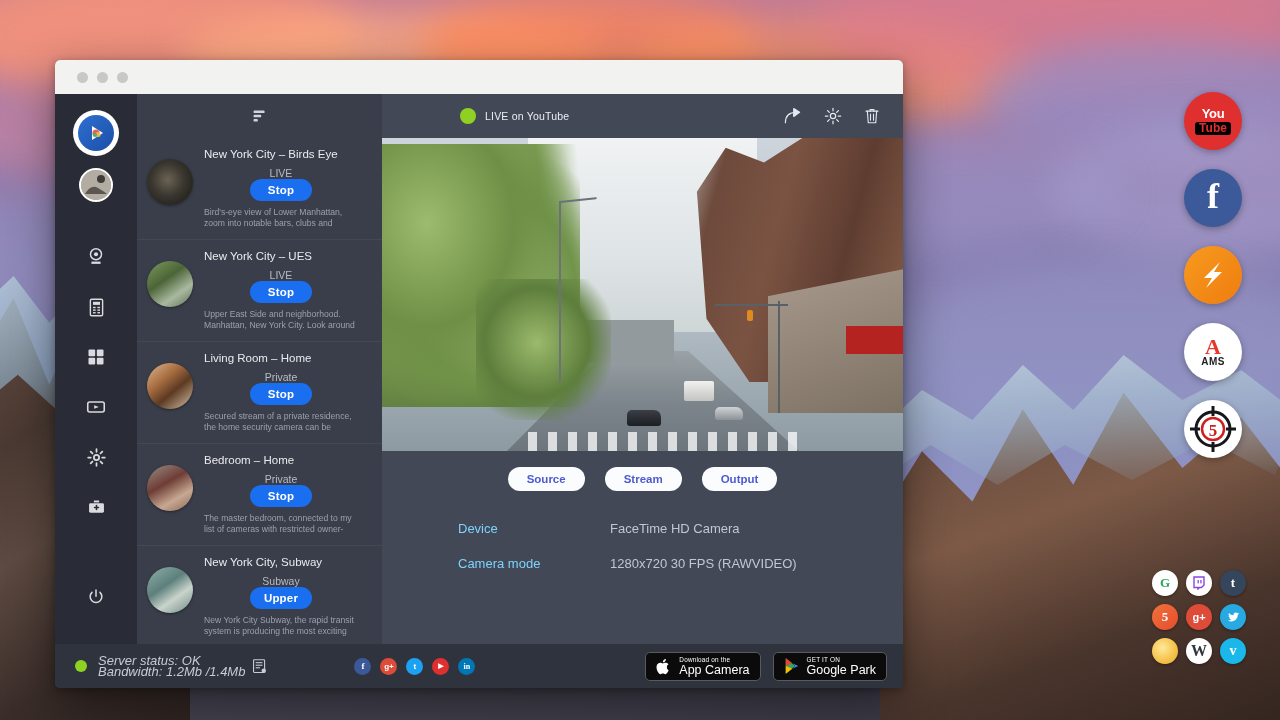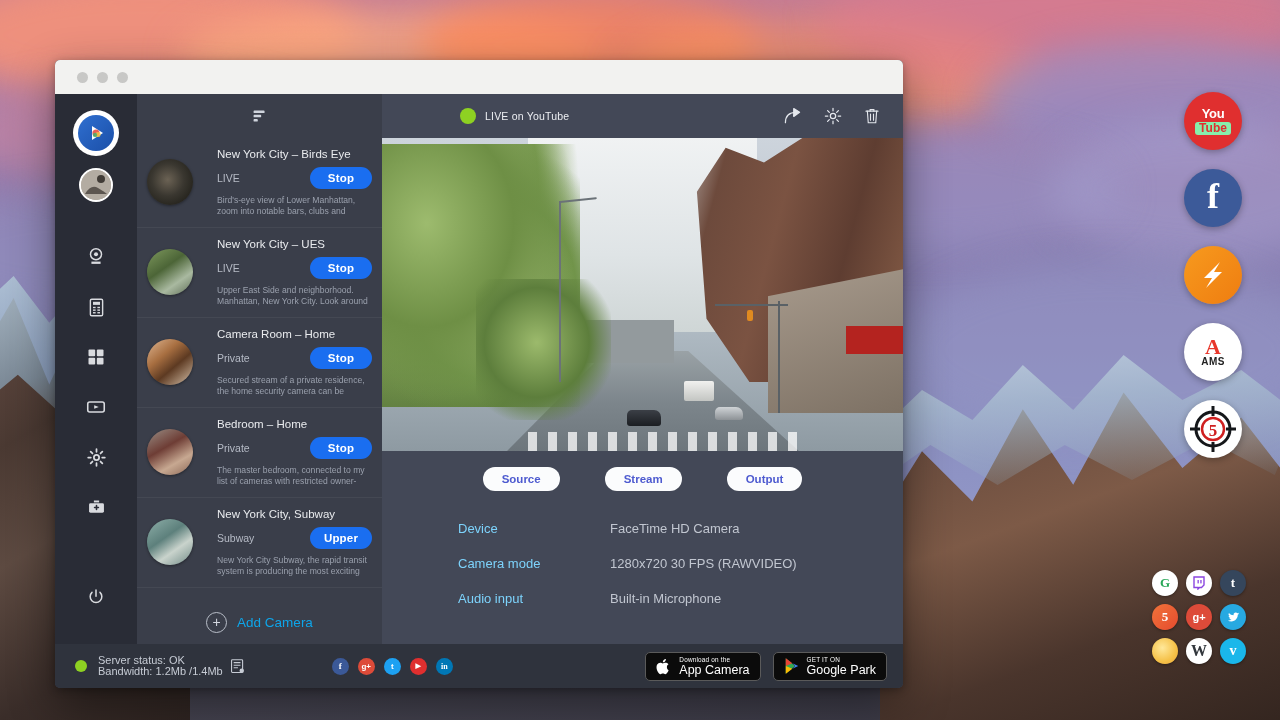--- a/index.html
+++ b/index.html
@@ -88,21 +88,21 @@
   #dock-right { position: absolute; right: 38px; top: 92px; width: 58px; }
   .dock-icon {
     width: 58px; height: 58px; border-radius: 50%;
     margin-bottom: 19px;
     display: flex; align-items: center; justify-content: center;
     box-shadow: 0 2px 7px rgba(0,0,0,.30);
     position: relative;
   }
   .ic-youtube { background: #e02f2f; flex-direction: column; }
   .yt-you { color:#fff; font-size:13px; font-weight:bold; line-height:1; letter-spacing:-.3px;}
-  .yt-tube { background:#86efac; color:#e02f2f; font-size:12px; font-weight:bold; border-radius:3px; padding:0 4px; line-height:13px; margin-top:2px;}
+  .yt-tube { background:#000000; color:#e02f2f; font-size:12px; font-weight:bold; border-radius:3px; padding:0 4px; line-height:13px; margin-top:2px;}
   .ic-facebook { background: #3c5a99; color: #fff; font-family:"Liberation Serif",serif; font-size: 36px; font-weight: bold; line-height: 1; padding-bottom: 4px;}
   .ic-bolt { background: linear-gradient(135deg,#f79a1e,#ef7d10); }
   .ic-adobe { background: #fff; flex-direction: column; }
   .adobe-a { color:#e8372b; font-size:22px; font-weight:bold; line-height:.9; font-family:"Liberation Serif",serif;}
   .adobe-txt { color:#222; font-size:10px; font-weight:bold; letter-spacing:.4px; }
   .ic-five { background:#fff; }
 
   
   #dock-small { position: absolute; right: 20px; bottom: 48px; width: 108px; }
   .sm-row { display: flex; gap: 8px; margin-bottom: 8px; justify-content: flex-start;}
@@ -172,40 +172,40 @@
   
   #cam-panel {
     width: 245px; flex: 0 0 245px;
     background: #3a3e4a;
     display: flex; flex-direction: column;
     overflow: hidden;
   }
   #cam-topbar { height: 44px; flex: 0 0 44px; display:flex; align-items:center; justify-content:center; background:#3a3e4a;}
   #cam-list { flex: 1; overflow: hidden; }
   .cam-item {
-    padding: 9px 10px 10px 10px;
-    display: flex; gap: 24px;
+    padding: 9px 24px 10px 10px;
+    display: flex; gap: 11px;
     border-bottom: 1px solid rgba(255,255,255,.055);
     position: relative;
   }
   .cam-thumb {
     width: 46px; height: 46px; border-radius: 50%;
     flex: 0 0 46px; margin-top: 12px;
     background-size: cover; background-position: center;
     box-shadow: 0 1px 3px rgba(0,0,0,.4);
   }
   .t1 { background: radial-gradient(circle at 45% 45%, #6b6254 0%, #3a3730 45%, #16150f 100%); }
   .t1::after{content:"";position:absolute;}
   .t2 { background: linear-gradient(145deg, #7f9a5e 0%, #4c6537 40%, #a9b9a0 70%, #5c6b54 100%); }
   .t3 { background: linear-gradient(140deg, #e0b793 0%, #a86f41 35%, #5d3a22 60%, #d8c3ab 100%); }
   .t4 { background: linear-gradient(150deg, #9a8f86 0%, #6e3d35 40%, #c7a891 70%, #8a6655 100%); }
   .t5 { background: linear-gradient(145deg, #8fb0aa 0%, #5d807c 40%, #c9d3cc 65%, #6f8a86 100%); }
   .cam-body { flex: 1; min-width: 0; }
   .cam-title { color: #e9ebee; font-size: 11.5px; line-height: 14px; margin-bottom: 6px; white-space:nowrap; overflow:hidden;}
-  .cam-statusrow { display:flex; align-items:center; justify-content:space-between; margin-bottom: 6px;}
+  .cam-statusrow { display:flex; align-items:center; justify-content:space-between; margin-bottom: 6px; flex-direction: column;}
   .cam-status { color: #b6bbc6; font-size: 10.5px; }
   .cam-btn {
     background: #1a6ef0; color: #fff;
     font-size: 11.5px; font-weight: bold;
     border: none; border-radius: 13px;
     padding: 5px 0; width: 62px; text-align:center;
     cursor: pointer; letter-spacing:.2px;
   }
   .cam-desc {
     color: #9aa0ad; font-size: 8.6px; line-height: 11px;
@@ -276,40 +276,40 @@
   .vid-car { position:absolute; width:34px; height:16px; border-radius:5px 7px 3px 3px; }
   .vid-car1 { left:47%; bottom:8%; background: linear-gradient(180deg,#3b3f46,#1b1e22); }
   .vid-car2 { left:64%; bottom:10%; width:28px; height:13px; background: linear-gradient(180deg,#cfd3d6,#8d9296); }
   .vid-truck { left:58%; bottom:16%; position:absolute; width:30px; height:20px; background: linear-gradient(180deg,#f1f1ef,#c3c5c2); border-radius:2px;}
   .vid-lamp { position:absolute; left:34%; top:20%; width:2px; height:58%; background:#6b7278; }
   .vid-lamparm { position:absolute; left:34%; top:20%; width:38px; height:2px; background:#6b7278; border-radius:2px; transform: rotate(-6deg); transform-origin:left;}
   .vid-signal { position:absolute; left:76%; top:52%; width:2px; height:36%; background:#5a6166;}
   .vid-signalarm { position:absolute; left:64%; top:53%; width:14%; height:2px; background:#5a6166;}
   .vid-light { position:absolute; left:70%; top:55%; width:6px; height:11px; border-radius:2px; background:#e08a20;}
 
-  #tabs { display:flex; justify-content:center; gap: 45px; padding: 16px 0 0 0; }
+  #tabs { display:flex; justify-content:center; gap: 20px; padding: 16px 0 0 0; }
   .tab-pill {
     background: #fbfcfd; color: #4e5bd0;
     font-size: 11.5px; font-weight: bold;
     border-radius: 14px; padding: 6px 19px;
     border: none; cursor: pointer;
   }
   #detail-table { padding: 30px 0 0 76px; }
   .d-row { display: flex; margin-bottom: 20px; align-items: baseline;}
   .d-label { color: #7dd3fc; font-size: 13px; width: 152px; flex: 0 0 152px;}
   .d-value { color: #c1c6d0; font-size: 13px; }
 
   
   #footer {
     height: 44px; flex: 0 0 44px;
     background: #2f333d;
     display: flex; align-items: center; padding: 0 16px 0 20px;
   }
   #srv-dot { width: 12px; height: 12px; border-radius: 50%; background: #8ed122; flex:0 0 12px; margin-right: 11px;}
-  #srv-text { color: #c6cbd4; font-size: 11px; line-height: 11px; }
+  #srv-text { color: #c6cbd4; font-size: 13px; line-height: 11px; font-style: italic; }
   #srv-doc { margin-left: 6px; color:#c6cbd4; display:flex; align-items:flex-end;}
   #foot-social { display:flex; gap: 9px; margin-left: 86px; }
   .fs {
     width: 17px; height: 17px; border-radius: 50%;
     display:flex;align-items:center;justify-content:center;
     color:#fff; font-size:9px; font-weight:bold;
   }
   .fs-fb { background:#3b5998; font-family:"Liberation Serif",serif;}
   .fs-gp { background:#dd4b39; font-size:8px;}
   .fs-tw { background:#1da1f2; font-size:8px;}
@@ -531,21 +531,21 @@
                 <span class="cam-status">LIVE</span>
                 <button class="cam-btn">Stop</button>
               </div>
               <div class="cam-desc">Upper East Side and neighborhood. Manhattan, New York City. Look around Central Park, the ...</div>
             </div>
           </div>
 
           <div class="cam-item">
             <div class="cam-thumb t3"></div>
             <div class="cam-body">
-              <div class="cam-title">Camera Room – Home</div>
+              <div class="cam-title">Living Room – Home</div>
               <div class="cam-statusrow">
                 <span class="cam-status">Private</span>
                 <button class="cam-btn">Stop</button>
               </div>
               <div class="cam-desc">Secured stream of a private residence, the home security camera can be viewed by it's creator ...</div>
             </div>
           </div>
 
           <div class="cam-item">
             <div class="cam-thumb t4"></div>
@@ -637,24 +637,20 @@
 
         <div id="detail-table">
           <div class="d-row">
             <div class="d-label">Device</div>
             <div class="d-value">FaceTime HD Camera</div>
           </div>
           <div class="d-row">
             <div class="d-label">Camera mode</div>
             <div class="d-value">1280x720 30 FPS (RAWVIDEO)</div>
           </div>
-          <div class="d-row">
-            <div class="d-label">Audio input</div>
-            <div class="d-value">Built-in Microphone</div>
-          </div>
         </div>
       </div>
     </div>
 
     <div id="footer">
       <span id="srv-dot"></span>
       <div id="srv-text">
         <div>Server status: OK</div>
         <div>Bandwidth: 1.2Mb /1.4Mb</div>
       </div>

